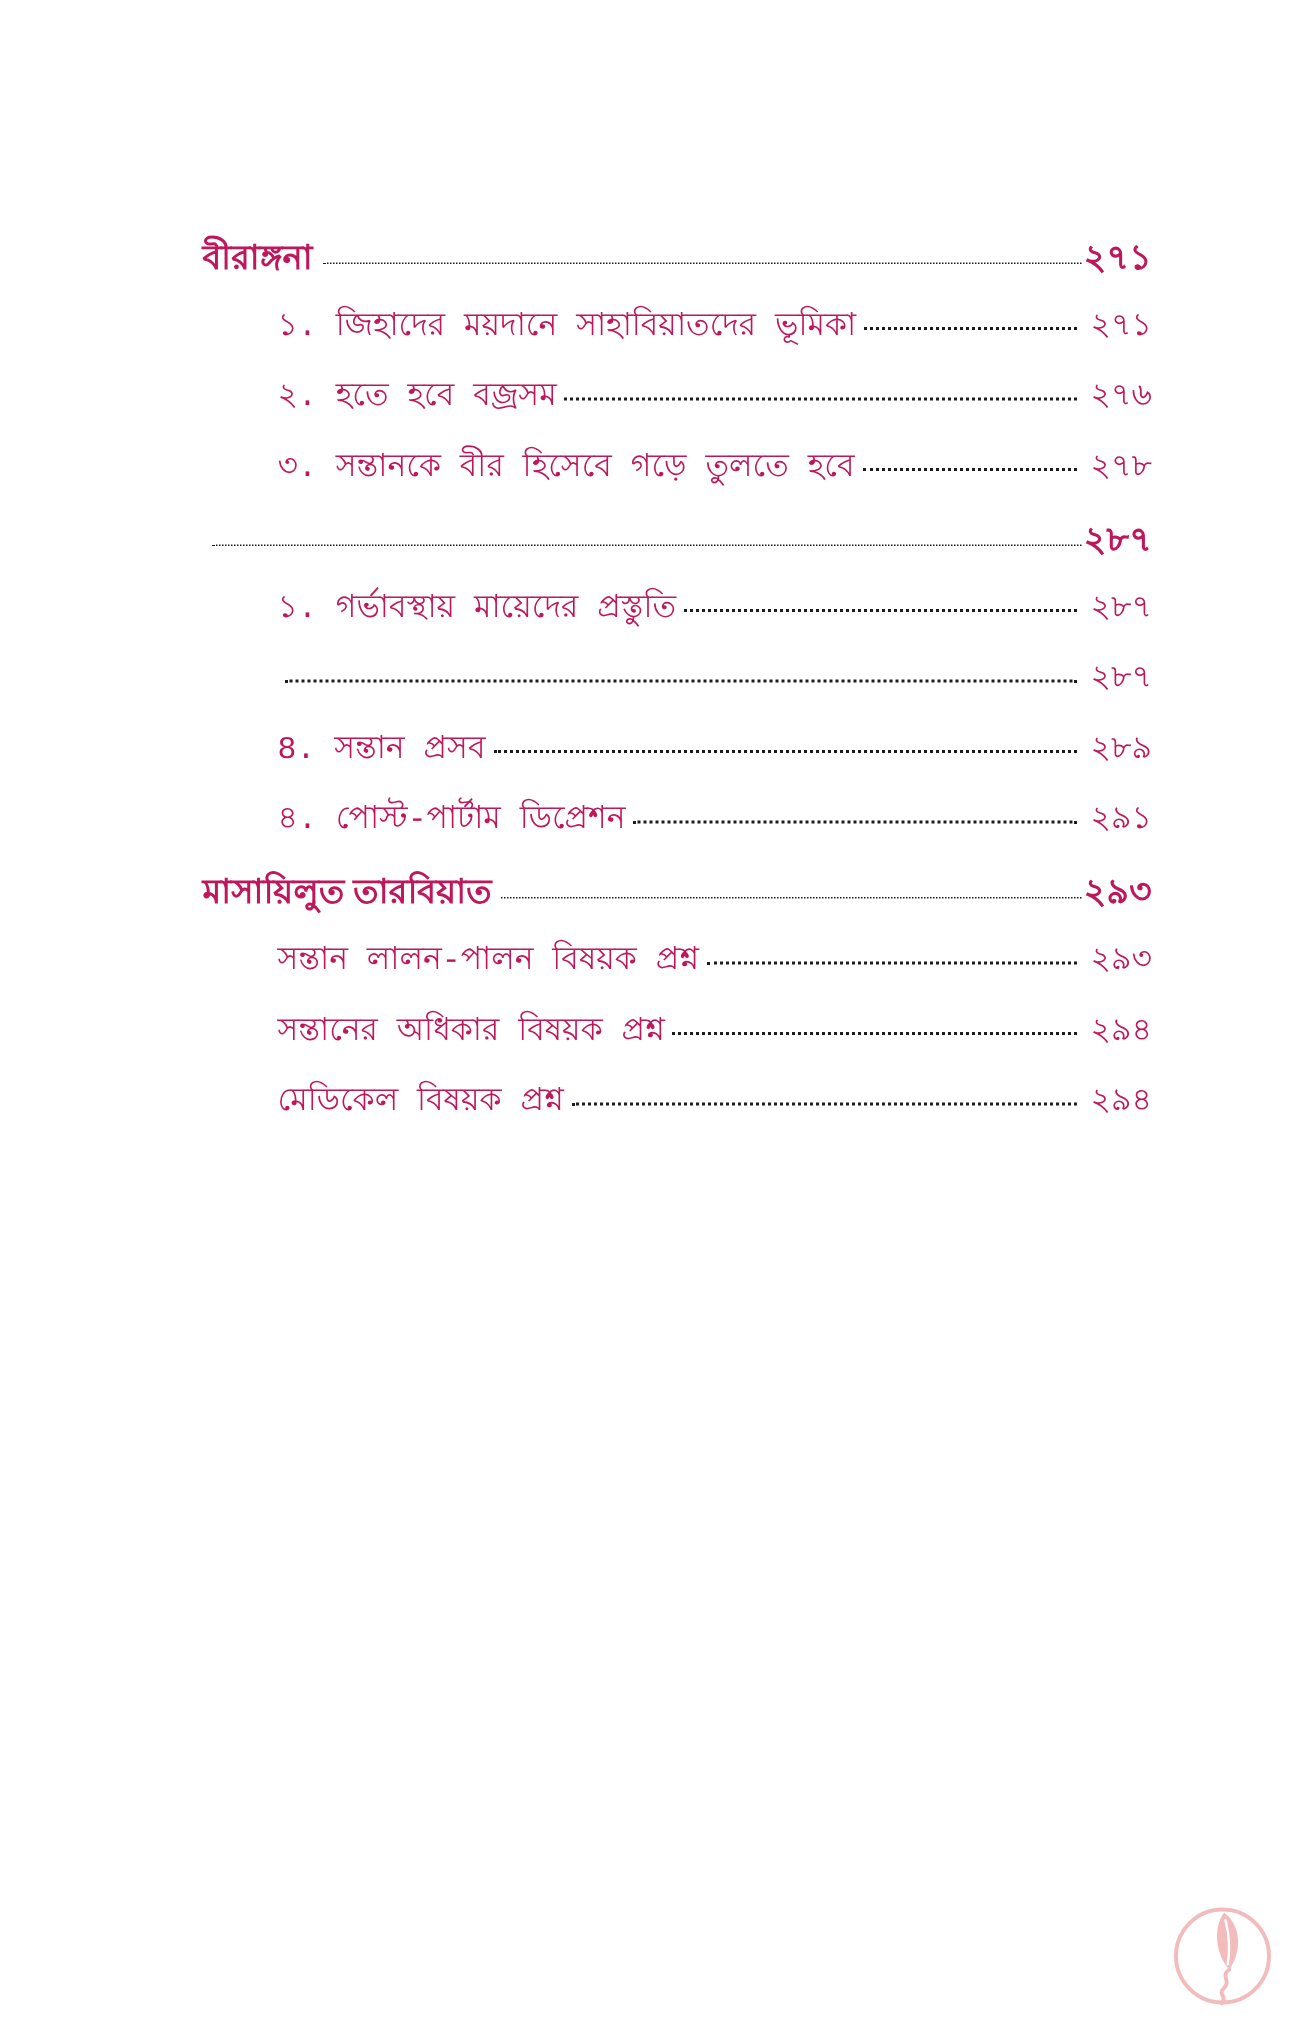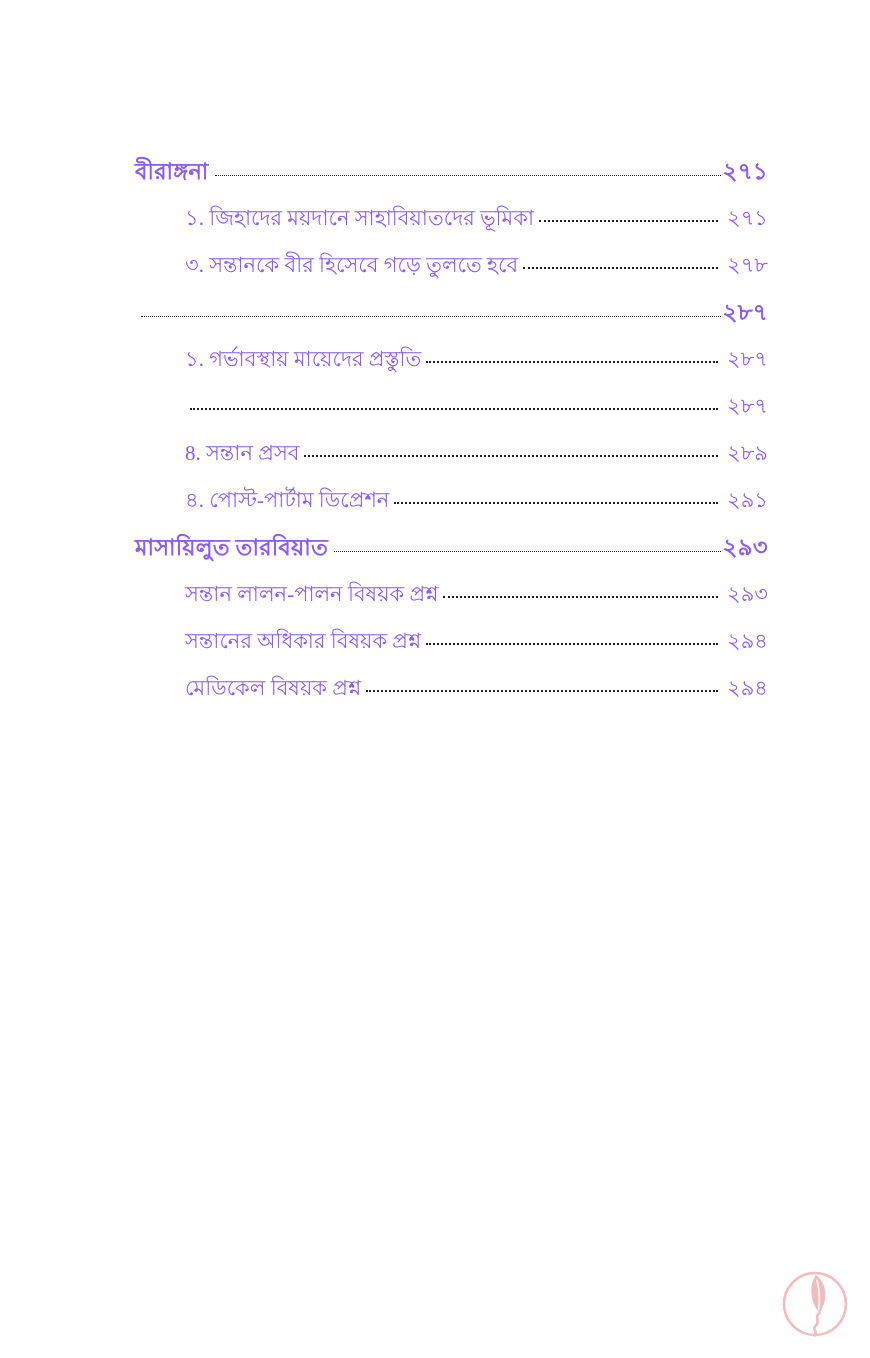--- a/index.html
+++ b/index.html
@@ -3,21 +3,21 @@
 <meta charset="utf-8">
 <style>
   html, body { margin: 0; padding: 0; background: #e8e8e8; }
   .page {
     position: relative;
     width: 870px;
     height: 1358px;
     margin: 0 auto;
     background: #ffffff;
     font-family: "Liberation Serif", "DejaVu Serif", serif;
-    color: #8b5cf6;
+    color: #be185d;
     overflow: hidden;
   }
   .toc {
     position: absolute;
     left: 135px;
     top: 148px;
     width: 633px; 
   }
   .toc-row {
     display: flex;
@@ -27,20 +27,21 @@
   }
   .toc-row > span { line-height: 47px; }
   .toc-row.heading {
     font-weight: 700;
     font-size: 22.5px;
     letter-spacing: 0.2px;
   }
   .toc-row.item {
     font-size: 21px;
     padding-left: 50px;
+    font-family: Liberation Mono, monospace;
   }
   .title-text { flex: 0 0 auto; }
   .dots {
     flex: 1 1 auto;
     border-bottom: 2.4px dotted #1c1c1c;
     transform: translateY(-3px);
     margin-left: 5px;
     margin-right: 9px;
     min-width: 20px;
   }
@@ -72,20 +73,25 @@
   <main class="toc" id="toc">
       <div class="toc-row heading">
         <span class="title-text">বীরাঙ্গনা</span>
         <span class="dots"></span>
         <span class="page-num">২৭১</span>
       </div>
       <div class="toc-row item">
         <span class="title-text">১. জিহাদের ময়দানে সাহাবিয়াতদের ভূমিকা</span>
         <span class="dots"></span>
         <span class="page-num">২৭১</span>
+      </div>
+      <div class="toc-row item">
+        <span class="title-text">২. হতে হবে বজ্রসম</span>
+        <span class="dots"></span>
+        <span class="page-num">২৭৬</span>
       </div>
       <div class="toc-row item">
         <span class="title-text">৩. সন্তানকে বীর হিসেবে গড়ে তুলতে হবে</span>
         <span class="dots"></span>
         <span class="page-num">২৭৮</span>
       </div>
       <div class="toc-row heading">
         <span class="dots"></span>
         <span class="page-num">২৮৭</span>
       </div>

